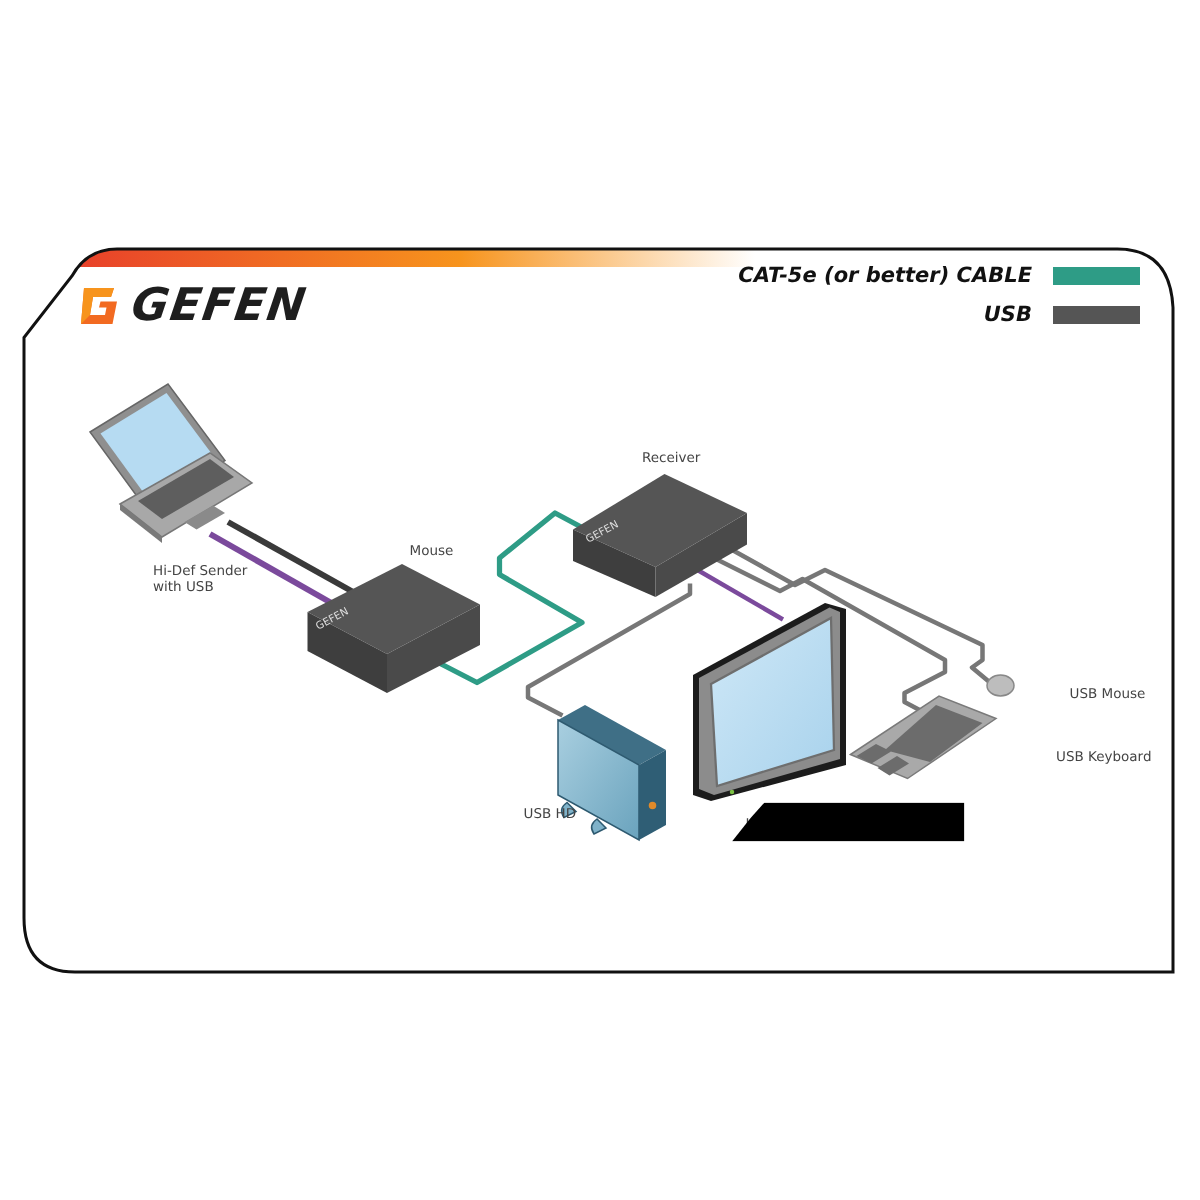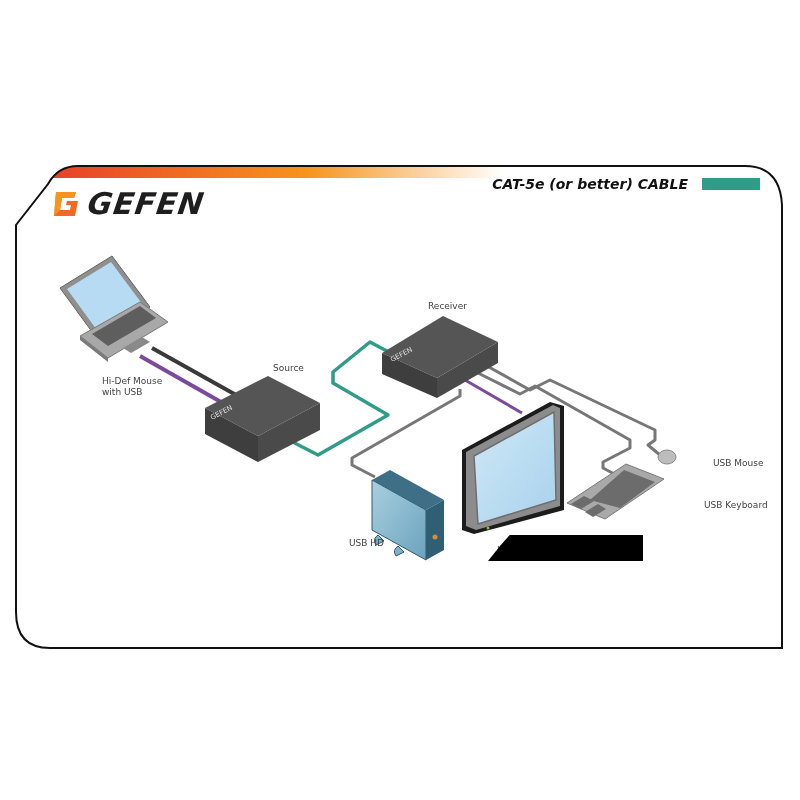--- a/index.html
+++ b/index.html
@@ -112,27 +112,31 @@
       <path d="M6,4 L26,4 L24,10 L12,10 L10,22 L4,28 Z" fill="#f7941d"></path>
     </svg>
     <span class="logo-word">GEFEN</span>
   </div>
 
   <div class="legend">
     <div class="legend-row">
       <span class="legend-label">CAT-5e (or better) CABLE</span>
       <span class="legend-swatch" style="background:#2e9c86"></span>
     </div>
+    <div class="legend-row">
+      <span class="legend-label">USB</span>
+      <span class="legend-swatch" style="background:#555555"></span>
+    </div>
   </div>
 
   <div class="lbl" style="left:74px; top:376px;">
-    <div>Hi-Def Mouse</div>
+    <div>Hi-Def Sender</div>
     <div>with USB</div>
   </div>
-  <div class="lbl" style="left:245px; top:363px;">Source</div>
+  <div class="lbl" style="left:245px; top:363px;">Mouse</div>
   <div class="lbl" style="left:400px; top:301px;">Receiver</div>
   <div class="lbl" style="left:321px; top:538px;">USB HD</div>
   <div class="lbl" style="left:469px; top:545px;">HD Disp</div>
   <div class="lbl" style="left:685px; top:458px;">USB Mouse</div>
   <div class="lbl" style="left:676px; top:500px;">USB Keyboard</div>
 
   <div class="redact"></div>
 </div>
 
 </body></html>

